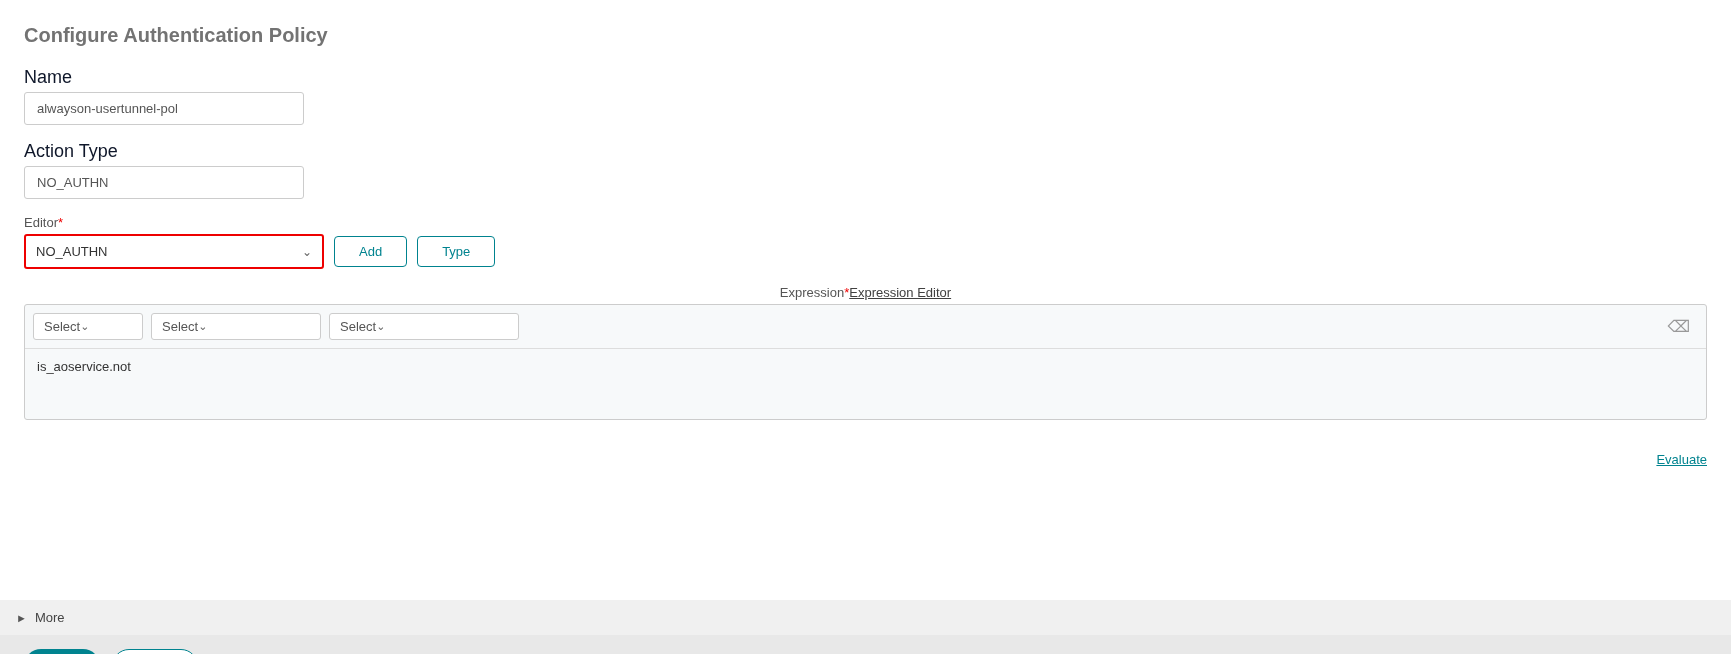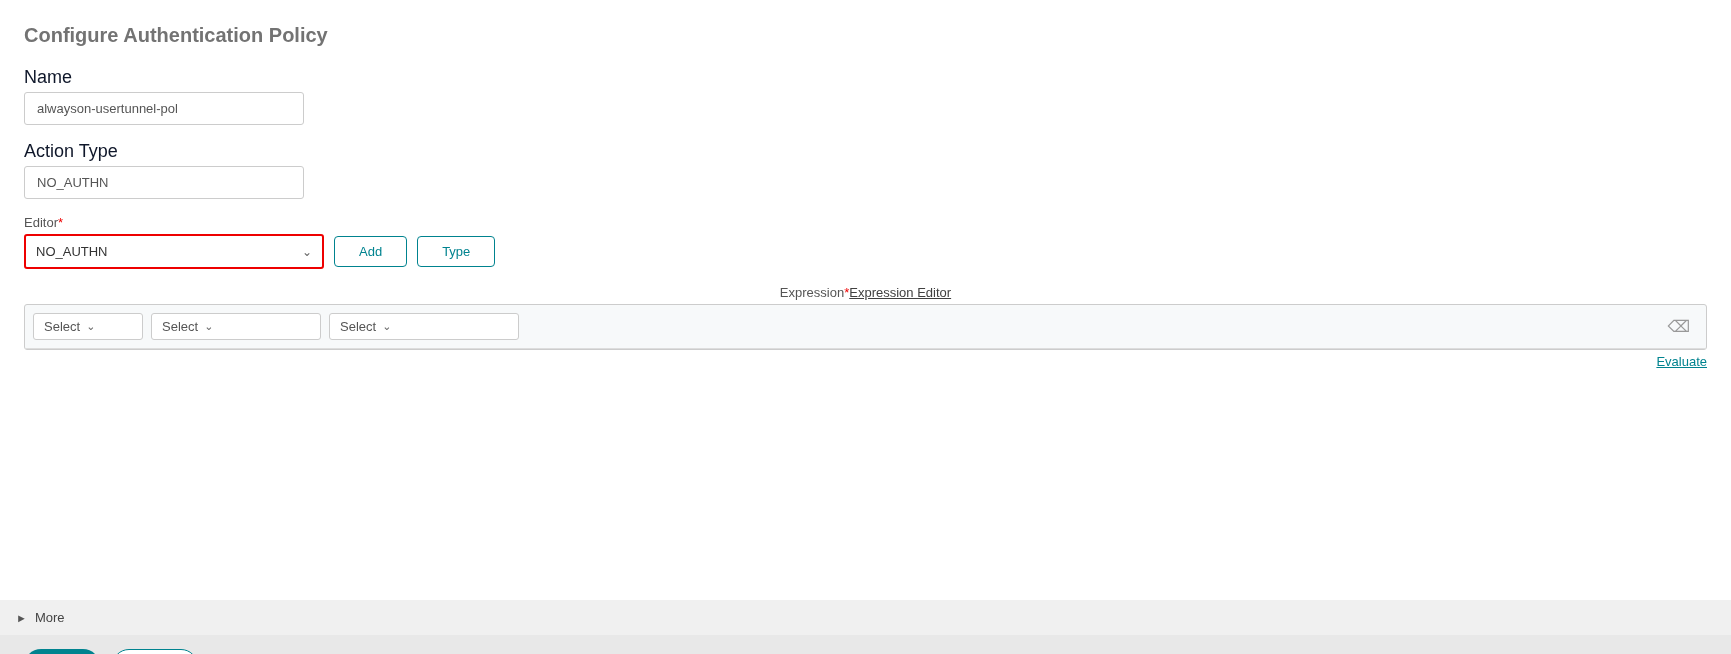--- a/index.html
+++ b/index.html
@@ -112,21 +112,20 @@
     }
     .expr-select {
       border: 1px solid #ccc;
       border-radius: 3px;
       background: #fff;
       padding: 5px 10px;
       font-size: 13px;
       color: #555;
       display: inline-flex;
       align-items: center;
-      gap: 6px;
       cursor: pointer;
     }
     .expr-select-1 { min-width: 110px; }
     .expr-select-2 { min-width: 170px; }
     .expr-select-3 { min-width: 190px; }
     .expr-select span.chev { font-size: 11px; color: #666; }
     .expr-clear {
       margin-left: auto;
       color: #999;
       font-size: 16px;
@@ -136,20 +135,21 @@
     .expression-text-area {
       padding: 10px 12px;
       min-height: 70px;
       font-size: 13px;
       color: #333;
     }
     .expression-footer {
       display: flex;
       justify-content: flex-end;
       padding: 4px 0 8px 0;
+      margin-top: 28px;
     }
     .evaluate-link {
       font-size: 13px;
       color: #00838f;
       text-decoration: underline;
       cursor: pointer;
     }
     .more-section {
       background: #f0f0f0;
       padding: 10px 16px;
@@ -239,20 +239,21 @@
         <div class="expr-select expr-select-2">
           <span>Select</span>
           <span class="chev">⌄</span>
         </div>
         <div class="expr-select expr-select-3">
           <span>Select</span>
           <span class="chev">⌄</span>
         </div>
         <div class="expr-clear">⌫</div>
       </div>
+      <div class="expression-text-area">is_aoservice.not</div>
     </div>
     <div class="expression-footer">
       <a class="evaluate-link">Evaluate</a>
     </div>
   </div>
 </div>
 
 <div class="more-section">
   <span class="more-arrow">►</span>
   <span>More</span>

